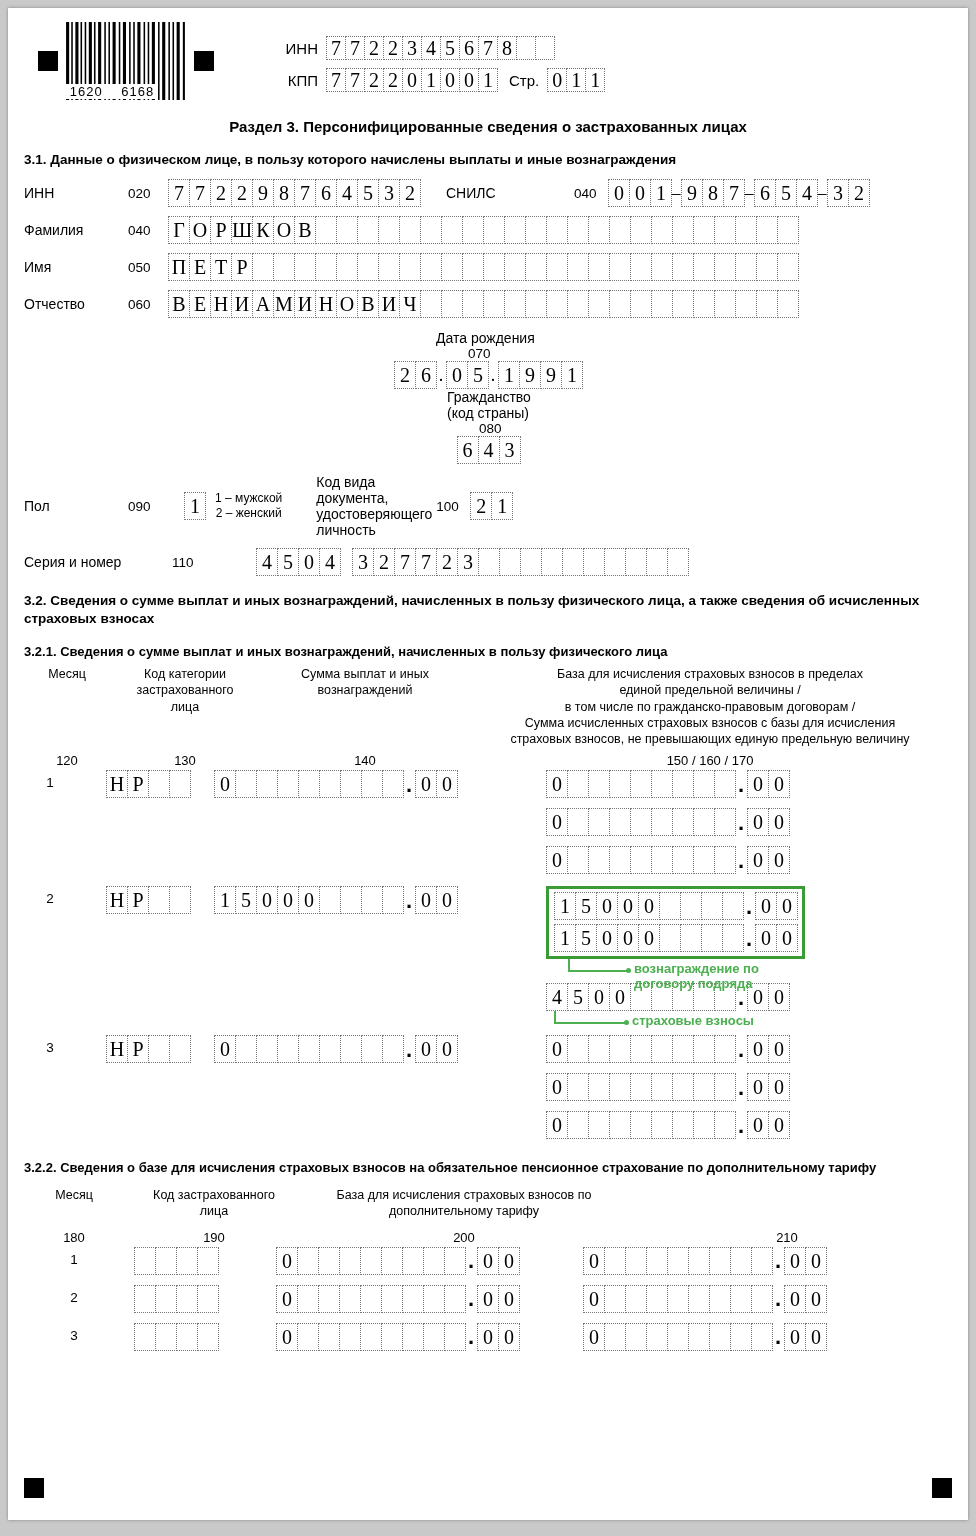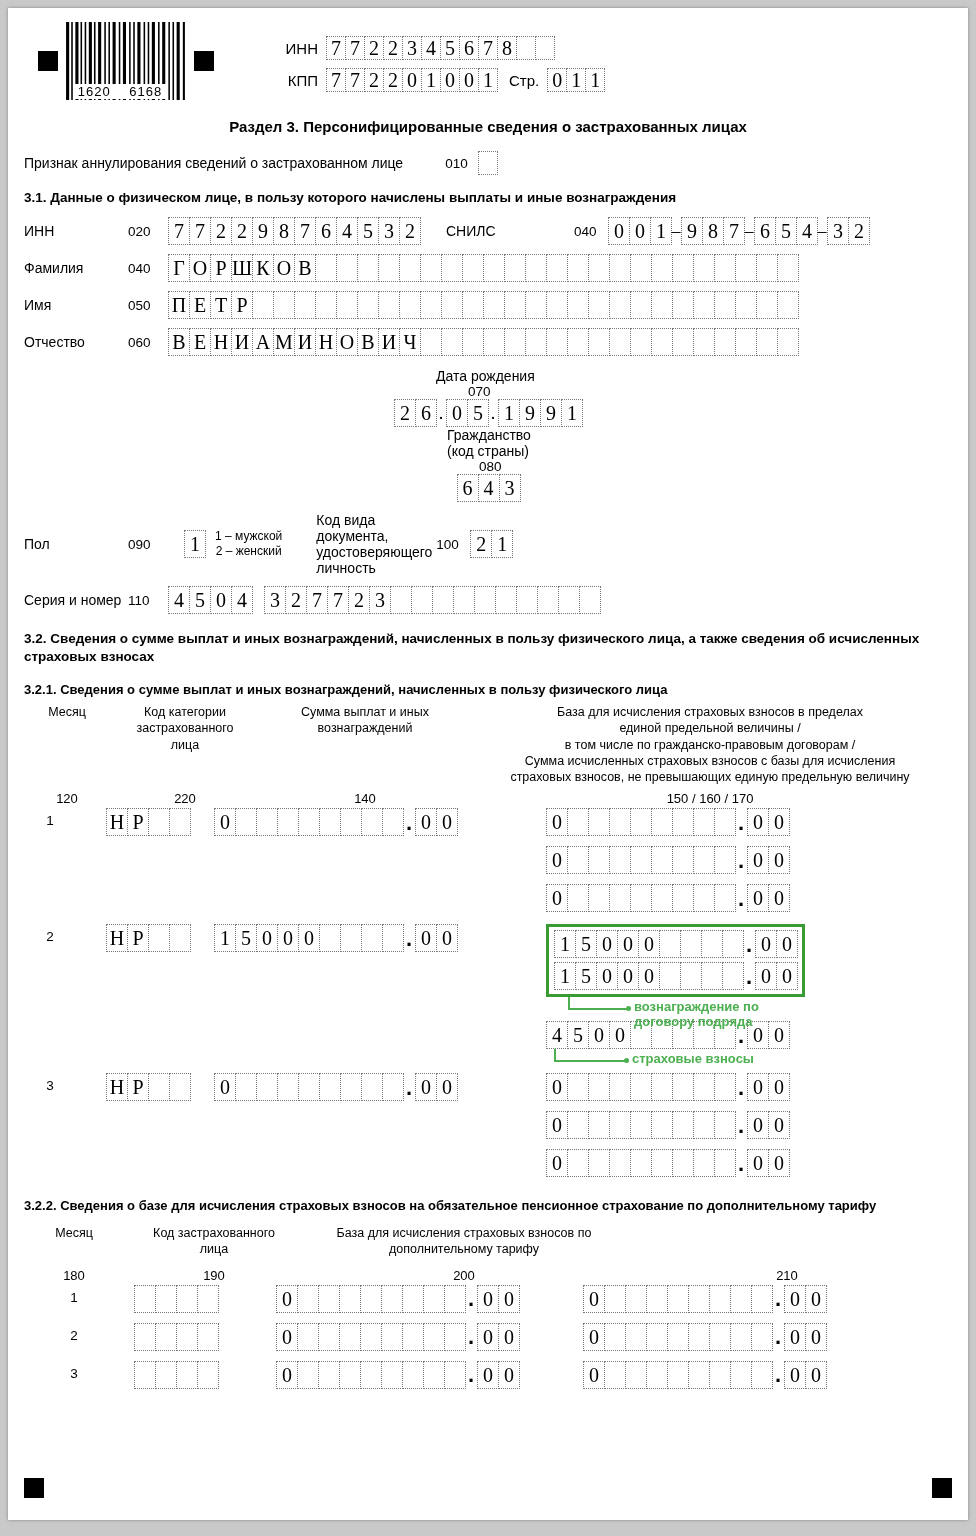--- a/index.html
+++ b/index.html
@@ -21,21 +21,21 @@
   .inner { position:absolute; left:0; top:0; right:0; bottom:0; padding: 14px 16px; }
 
   
   .hdr { display:flex; align-items:flex-start; }
   .bc-wrap { width: 190px; padding-left: 14px; }
   .bc-row { display:flex; align-items:center; }
   .sq { width:20px; height:20px; background:#000; flex:0 0 auto; }
   .bars { height:78px; margin:0 6px; flex:1 1 auto; display:block; }
   .bc-num { text-align:center; font-family:"Liberation Sans", sans-serif; font-size:13px;
             letter-spacing:1px; margin-top:-16px; position:relative; background:#fff;
-            width:92px; margin-left:36px; }
+            width:92px; margin-left:28px; }
   .hdr-fields { margin-left: 60px; padding-top: 14px; }
   .fld-line { display:flex; align-items:center; margin-bottom: 8px; }
   .fld-label { font-size:15px; margin-right:8px; text-align:right; }
 
   
   .boxes { display:flex; }
   .bx {
     border: 1px dotted #777;
     width: 24px; height: 28px;
     display:flex; align-items:center; justify-content:center;
@@ -181,27 +181,20 @@
               <div class="bx w20 h24">0</div>
               <div class="bx w20 h24">1</div>
               <div class="bx w20 h24">1</div>
             </span>
       </div>
     </div>
   </div>
 
   <div class="title">Раздел 3. Персонифицированные сведения о застрахованных лицах</div>
 
-  <div class="row-line" style="margin-bottom:14px;">
-    <span class="lbl">Признак аннулирования сведений о застрахованном лице</span>
-    <span class="code" style="margin-left:42px">010</span>
-    <span class="boxes" style="margin-left:10px" id="cancel-flag-box">
-          <div class="bx w20 h24"></div>
-        </span>
-  </div>
 
   <div class="sec-head">3.1. Данные о физическом лице, в пользу которого начислены выплаты и иные вознаграждения</div>
 
   <div class="frow">
     <span class="lbl">ИНН</span>
     <span class="num">020</span>
     <span class="boxes" id="p-inn">
           <div class="bx narrow">7</div>
           <div class="bx narrow">7</div>
           <div class="bx narrow">2</div>
@@ -381,21 +374,21 @@
       <div>2 – женский</div>
     </span>
     <span class="lbl" style="margin-left:34px">Код вида документа, удостоверяющего личность</span>
     <span class="num" style="margin-left:16px;width:34px">100</span>
     <span class="boxes" id="p-doctype">
           <div class="bx narrow">2</div>
           <div class="bx narrow">1</div>
         </span>
   </div>
 
-  <div class="frow" style="margin-top:10px;">
+  <div class="frow" style="margin-top:10px;gap:44px;">
     <span class="lbl">Серия и номер</span>
     <span class="num">110</span>
     <span class="boxes" id="p-series">
           <div class="bx narrow">4</div>
           <div class="bx narrow">5</div>
           <div class="bx narrow">0</div>
           <div class="bx narrow">4</div>
           <div style="width: 12px;"></div>
           <div class="bx narrow">3</div>
           <div class="bx narrow">2</div>
@@ -428,21 +421,21 @@
     <div class="th" style="width:210px; white-space:pre-line">Сумма выплат и иных
 вознаграждений</div>
     <div class="th" style="width:480px; white-space:pre-line">База для исчисления страховых взносов в пределах
 единой предельной величины /
 в том числе по гражданско-правовым договорам /
 Сумма исчисленных страховых взносов с базы для исчисления
 страховых взносов, не превышающих единую предельную величину</div>
   </div>
   <div class="codes-row">
     <div style="width:86px">120</div>
-    <div style="width:150px">220</div>
+    <div style="width:150px">130</div>
     <div style="width:210px">140</div>
     <div style="width:480px">150 / 160 / 170</div>
   </div>
 
   <div id="table-321-body">
         <div class="trow">
           <div class="month">1</div>
           <div style="display: flex; width: 470px;">
             <div class="boxes" style="margin-left: 30px;">
               <div class="bx narrow">Н</div>

